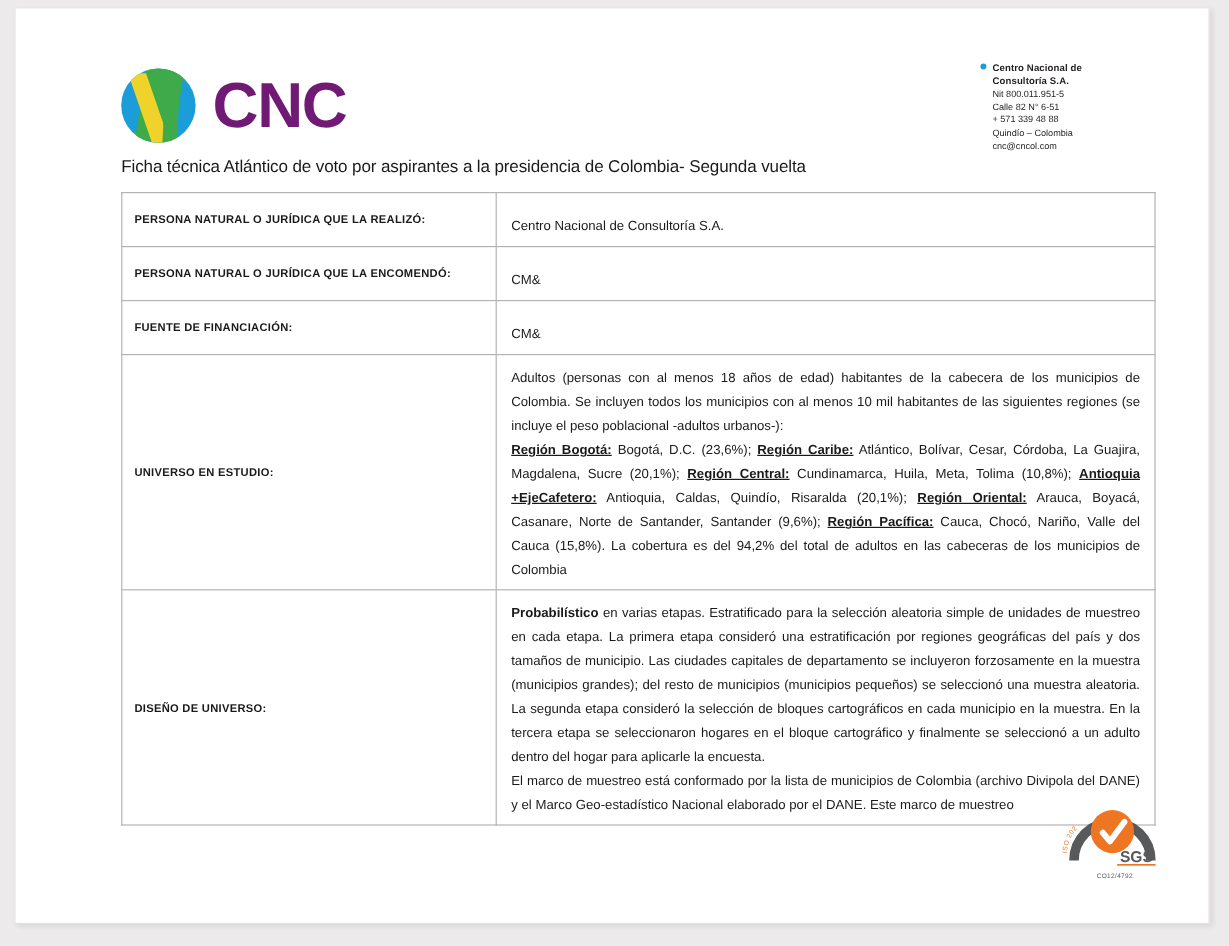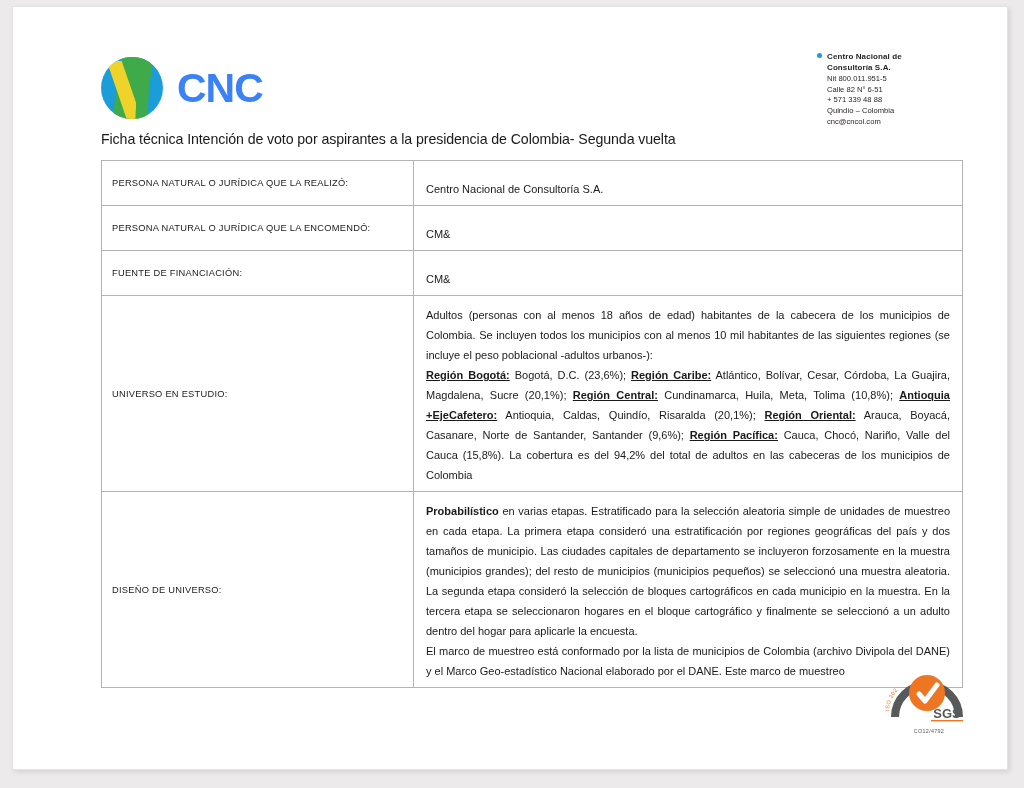--- a/index.html
+++ b/index.html
@@ -73,23 +73,23 @@
   .logo-mark .seg-green2 {
     position: absolute;
     right: 22%;
     top: -8%;
     width: 20%;
     height: 114%;
     background: #3faa49;
     transform: skewX(-3deg);
   }
   .logo-word {
-    font-size: 41px;
+    font-size: 53px;
     font-weight: bold;
-    color: #3b82f6;
+    color: #701a75;
     letter-spacing: -1px;
     line-height: 1;
     font-family: "Liberation Sans", sans-serif;
   }
 
   .contact-block {
     position: absolute;
     right: 28px;
     top: 44px;
     width: 152px;
@@ -136,21 +136,21 @@
     table-layout: fixed;
   }
   .ficha-table td {
     border: 1px solid #b3b3b3;
     vertical-align: middle;
     padding: 7px 10px;
   }
   .ficha-table td.label-cell {
     width: 312px;
     font-size: 9.3px;
-    font-weight: normal;
+    font-weight: bold;
     color: #1a1a1a;
     letter-spacing: 0.25px;
   }
   .ficha-table td.value-cell {
     font-size: 11px;
     color: #1a1a1a;
     line-height: 1.82;
     padding: 18px 12px 6px 12px;
   }
   .ficha-table tr.tall td.label-cell { vertical-align: middle; }
@@ -199,21 +199,21 @@
         <div class="org line">Centro Nacional de</div>
         <div class="org line">Consultoría S.A.</div>
         <div class="line">Nit 800.011.951-5</div>
         <div class="line">Calle 82 N° 6-51</div>
         <div class="line">+ 571 339 48 88</div>
         <div class="line">Quindío – Colombia</div>
         <div class="line">cnc@cncol.com</div>
       </div>
     </div>
 
-    <div class="doc-title">Ficha técnica Intención de voto por aspirantes a la  presidencia de Colombia- Segunda vuelta</div>
+    <div class="doc-title">Ficha técnica Atlántico de voto por aspirantes a la  presidencia de Colombia- Segunda vuelta</div>
 
     <table class="ficha-table">
       <tbody>
         <tr>
           <td class="label-cell">PERSONA NATURAL  O JURÍDICA  QUE LA REALIZÓ:</td>
           <td class="value-cell">Centro Nacional de Consultoría S.A.</td>
         </tr>
         <tr>
           <td class="label-cell">PERSONA NATURAL  O JURÍDICA  QUE LA ENCOMENDÓ:</td>
           <td class="value-cell">CM&amp;</td>

